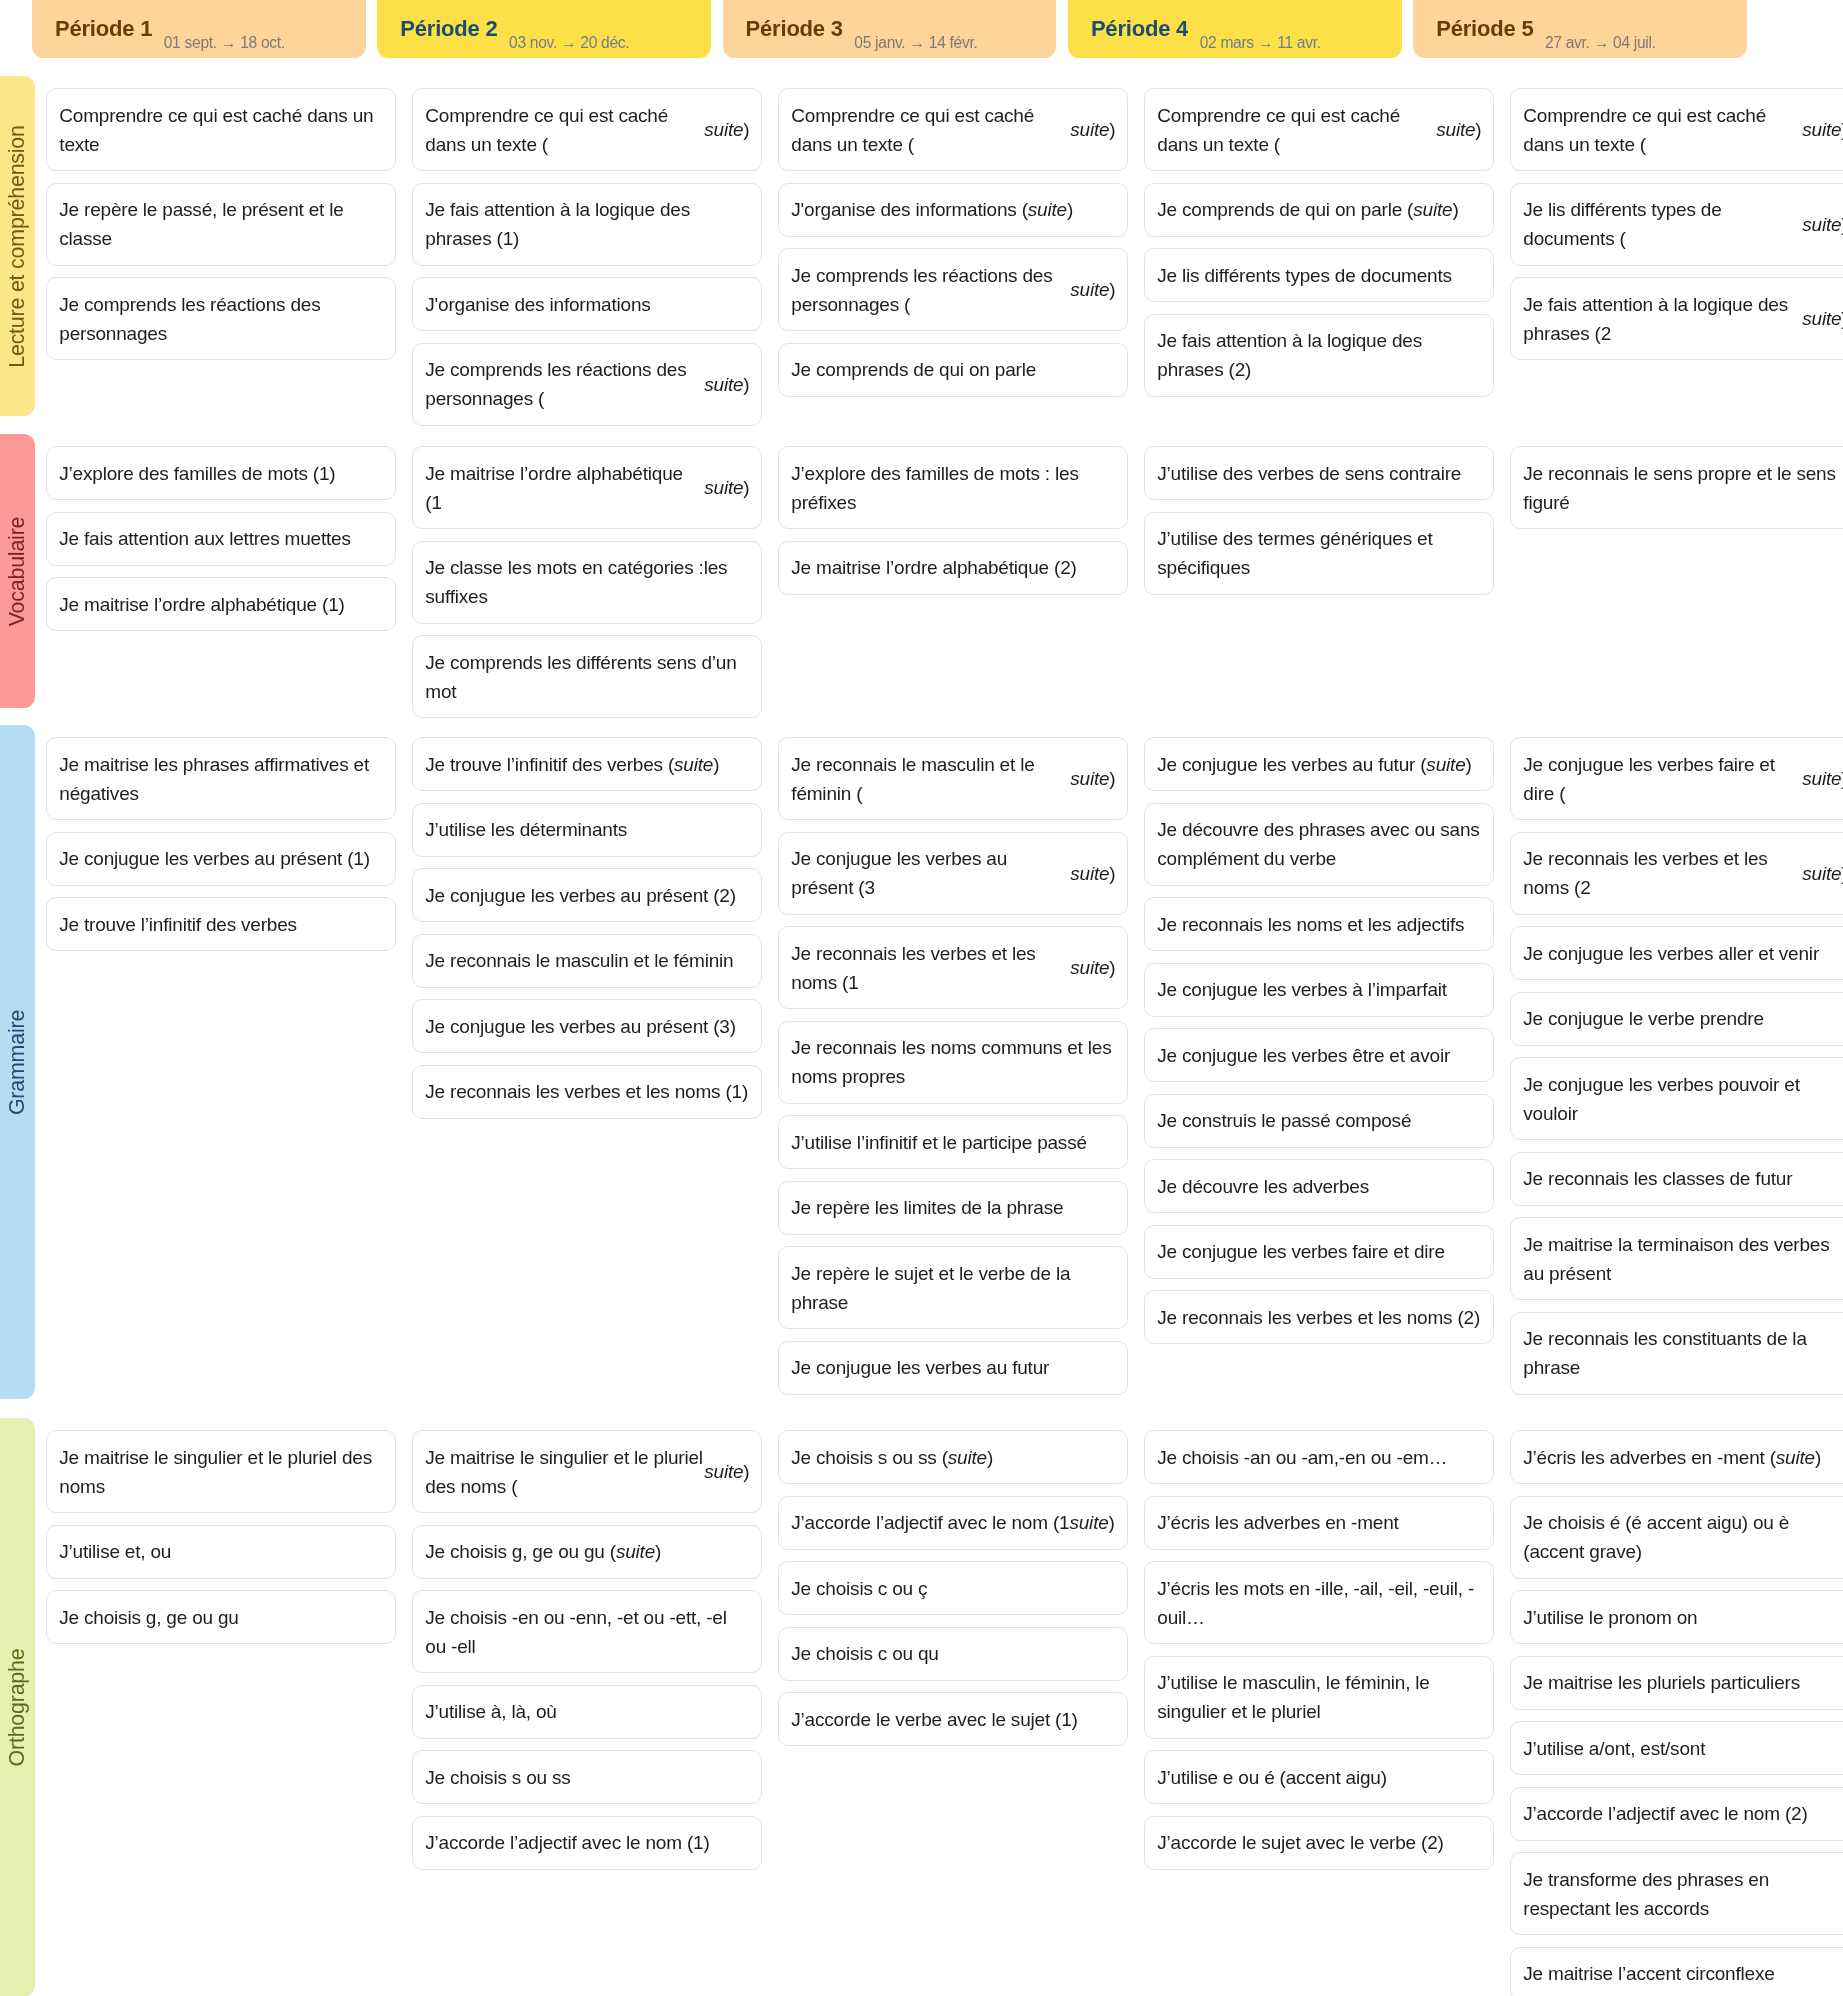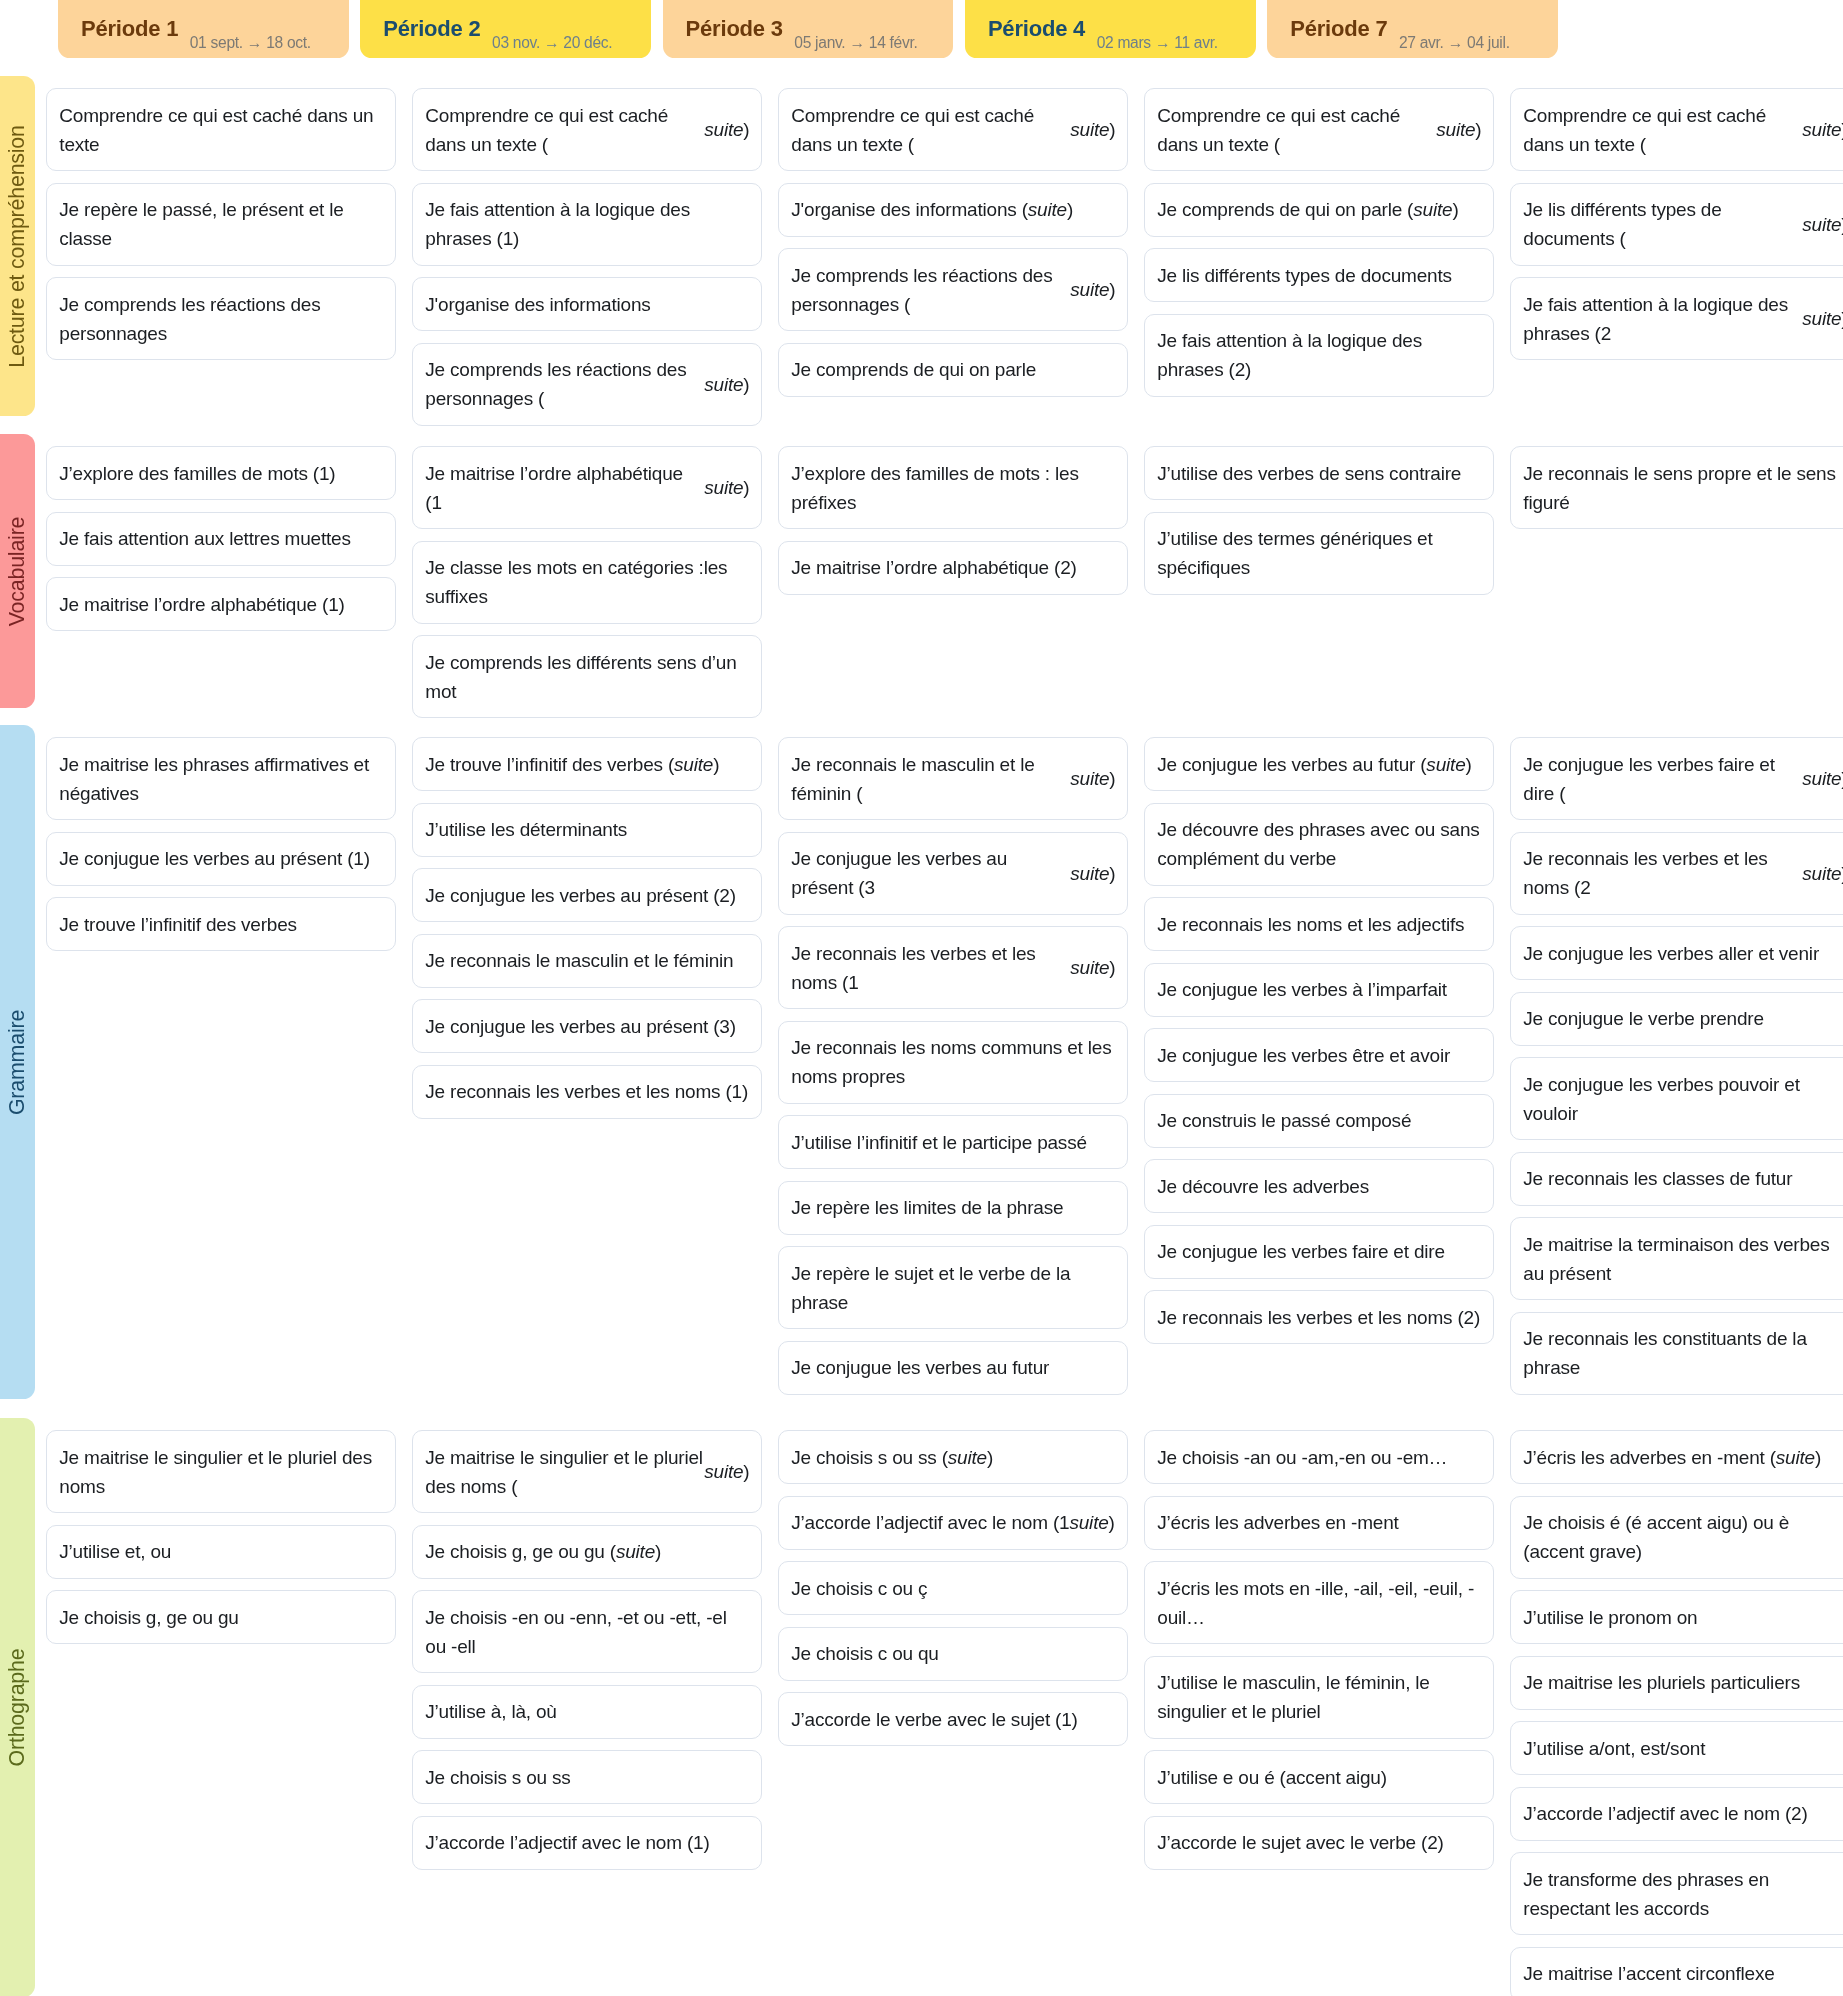--- a/index.html
+++ b/index.html
@@ -1,19 +1,19 @@
 <!DOCTYPE html>
 <html style="font-size:13px"><head>
 <meta charset="utf-8">
 <style>
   * { box-sizing: border-box; margin: 0; padding: 0; }
   html, body { width: 1844px; height: 1997px; background: #ffffff; overflow: hidden; }
   body { font-family: "Liberation Sans", sans-serif; color: #1f2328; position: relative; }
 
-  .header-row { position: absolute; top: 0; left: 58px; width: 1500px; height: 58px; display: flex; gap: 11.5px; }
+  .header-row { position: absolute; top: 0; left: 32px; width: 1715px; height: 58px; display: flex; gap: 11.5px; }
   .period-head { width: 350px; height: 58px; border-radius: 0 0 11.5px 11.5px; display: flex; align-items: center; padding-left: 23px; }
   .period-head.orange { background: #fdd49a; }
   .period-head.blue { background: #fde047; }
   .period-title { font-size: 22px; font-weight: bold; letter-spacing: -0.2px; }
   .period-head.orange .period-title { color: #6b3a0c; }
   .period-head.blue .period-title { color: #1b4d6e; }
   .period-dates { font-size: 15.6px; color: #7d7a74; margin-left: 11.5px; letter-spacing: -0.3px; margin-top: 28px; }
   .period-head.blue .period-dates { color: #6d7f8c; }
 
   .section { position: absolute; left: 0; width: 1844px; }
@@ -47,21 +47,21 @@
   </div>
   <div class="period-head orange">
     <span class="period-title">Période 3</span>
     <span class="period-dates">05 janv. → 14 févr.</span>
   </div>
   <div class="period-head blue">
     <span class="period-title">Période 4</span>
     <span class="period-dates">02 mars → 11 avr.</span>
   </div>
   <div class="period-head orange">
-    <span class="period-title">Période 7</span>
+    <span class="period-title">Période 5</span>
     <span class="period-dates">27 avr. → 04 juil.</span>
   </div>
 </div>
 
 <div class="section lecture" style="top:76px;height:340px;">
   <div class="section-label">
       <span>Lecture et compréhension</span>
     </div>
   <div class="cols">
       <div class="col">

